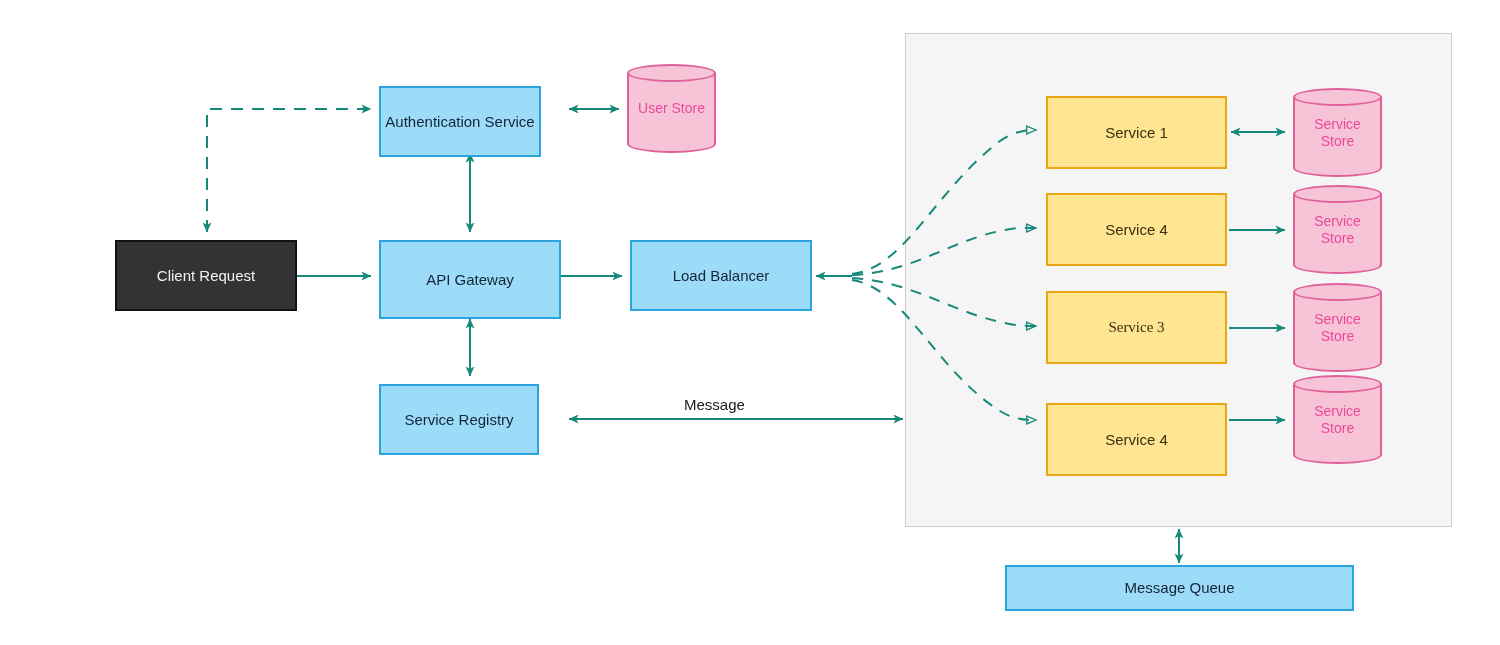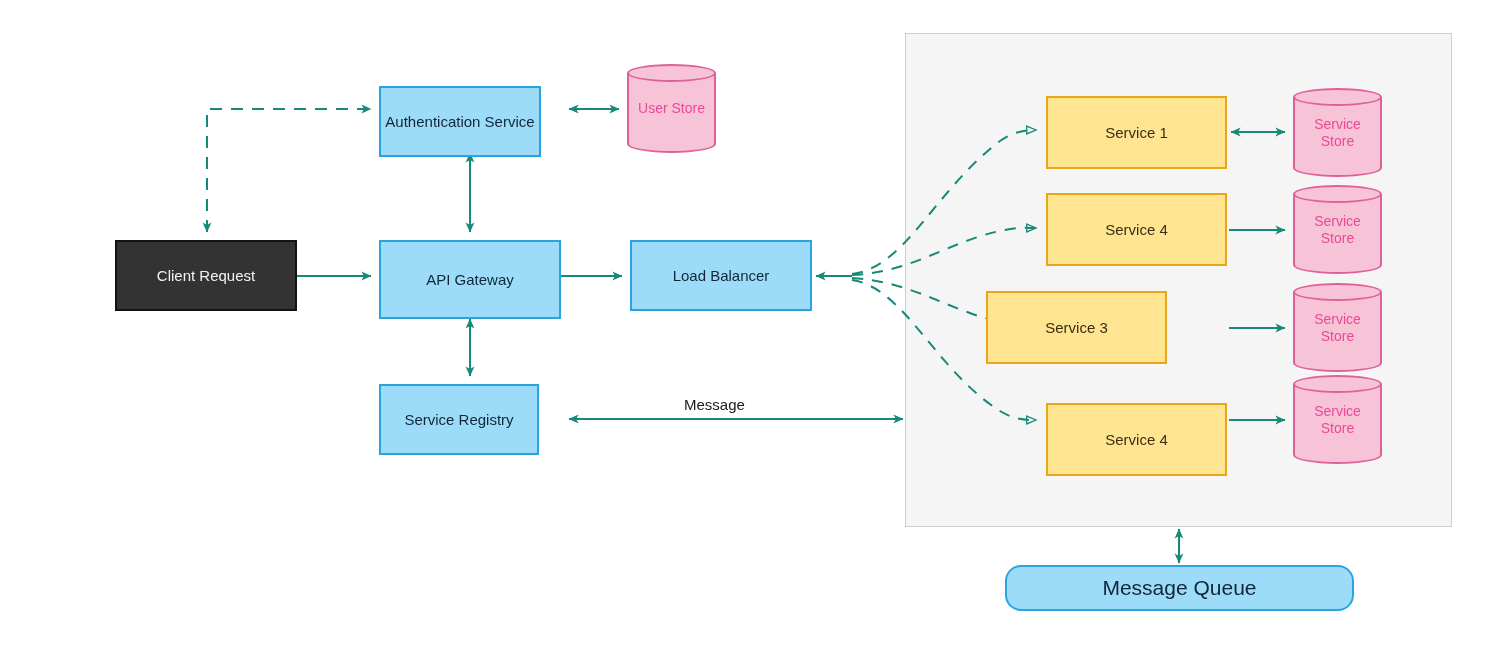--- a/index.html
+++ b/index.html
@@ -113,21 +113,21 @@
   <div class="node box box-blue" style="left:379px;top:384px;width:160px;height:71px;font-size:15px;">
     <span class="lbl">Service Registry</span>
   </div>
 
   <div class="node box box-yellow" style="left:1046px;top:96px;width:181px;height:73px;font-size:15px;">
     <span class="lbl">Service 1</span>
   </div>
   <div class="node box box-yellow" style="left:1046px;top:193px;width:181px;height:73px;font-size:15px;">
     <span class="lbl">Service 4</span>
   </div>
-  <div class="node box box-yellow" style="left:986px;top:291px;width:181px;height:73px;font-size:15px;">
+  <div class="node box box-yellow" style="left:1046px;top:291px;width:181px;height:73px;font-size:15px;font-family:Liberation Serif, serif;">
     <span class="lbl">Service 3</span>
   </div>
   <div class="node box box-yellow" style="left:1046px;top:403px;width:181px;height:73px;font-size:15px;">
     <span class="lbl">Service 4</span>
   </div>
 
   <div class="cyl" style="left:1293px;top:88px;width:89px;height:89px;">
     <div class="body"></div>
     <div class="bot"></div>
     <div class="top"></div>
@@ -149,17 +149,17 @@
 Store</div>
   </div>
   <div class="cyl" style="left:1293px;top:375px;width:89px;height:89px;">
     <div class="body"></div>
     <div class="bot"></div>
     <div class="top"></div>
     <div class="ctext" style="font-size:14px;">Service
 Store</div>
   </div>
 
-  <div class="node box box-blue" style="left:1005px;top:565px;width:349px;height:46px;font-size:21px;border-radius:16px;">
+  <div class="node box box-blue" style="left:1005px;top:565px;width:349px;height:46px;font-size:15px;">
     <span class="lbl">Message Queue</span>
   </div>
 
 </div>
 
 </body></html>

